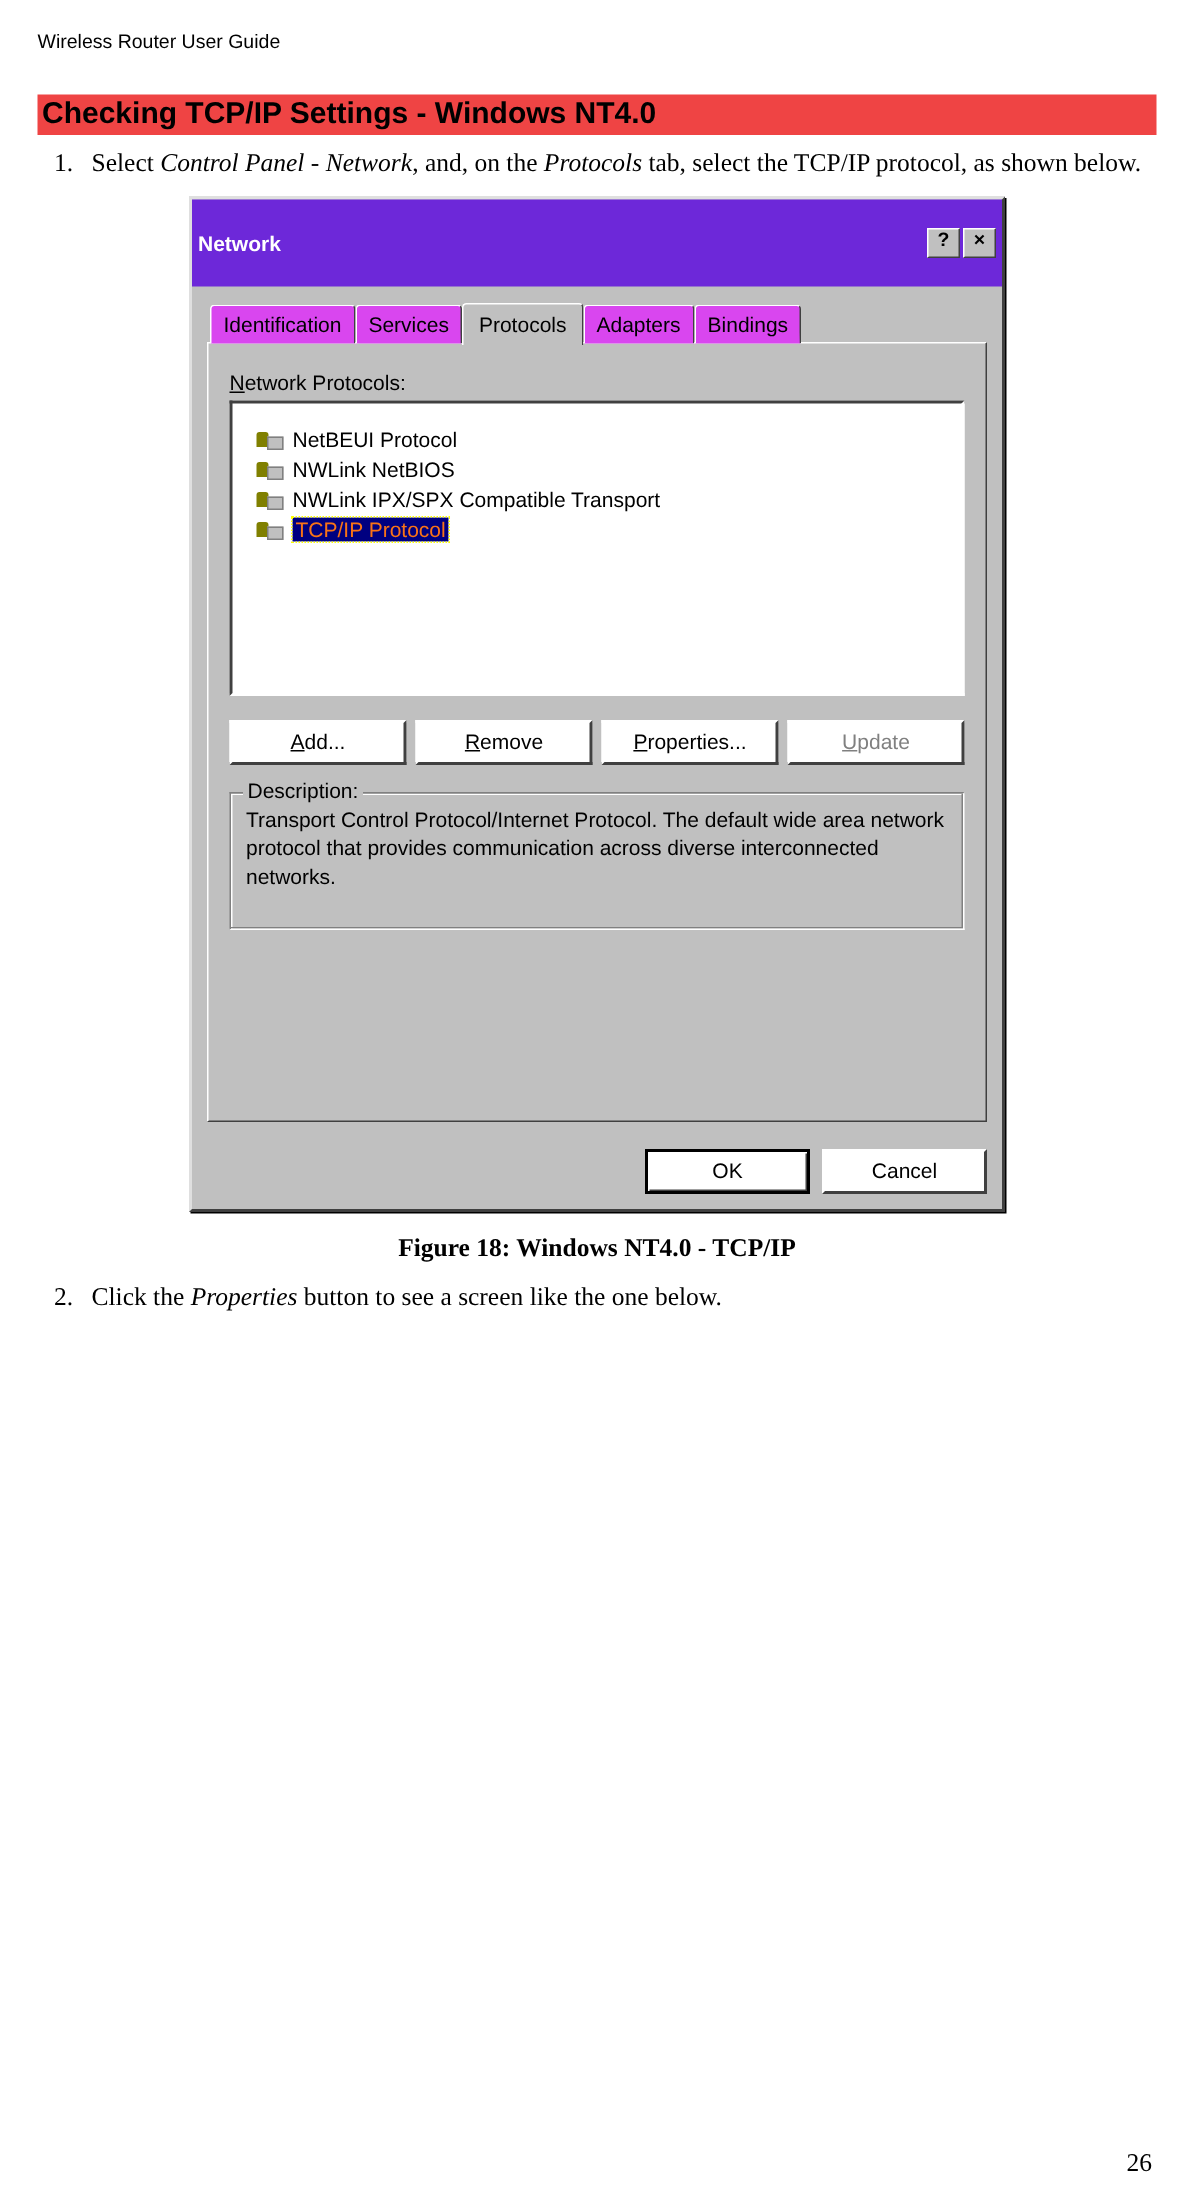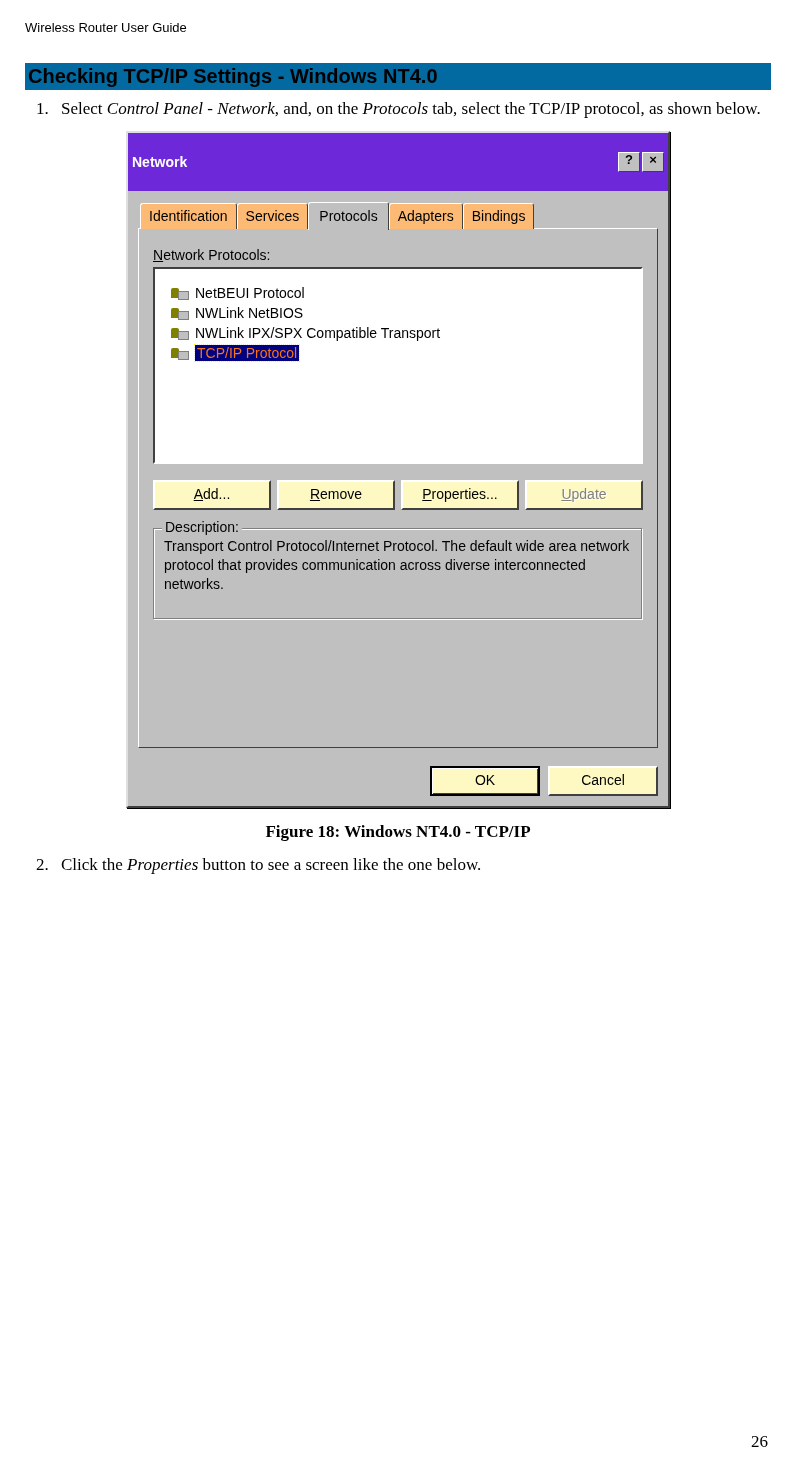--- a/index.html
+++ b/index.html
@@ -21,21 +21,21 @@
     position: relative;
   }
   .running-header {
     font-family: Arial, Helvetica, sans-serif;
     font-size: 13px;
   }
   .section-heading {
     font-family: Arial, Helvetica, sans-serif;
     font-size: 20px;
     font-weight: bold;
-    background: #0369a1;
+    background: #ef4444;
     padding: 2px 3px;
     margin-top: 28px;
     margin-bottom: 8px;
   }
   .body-text {
     font-size: 17px;
     line-height: 1.35;
   }
   ol.steps {
     margin: 4px 0 0 0;
@@ -90,21 +90,21 @@
     padding: 10px 10px 10px 10px;
   }
   .tab-row {
     display: flex;
     align-items: flex-end;
     position: relative;
     z-index: 2;
     margin-left: 2px;
   }
   .tab {
-    background: #fdba74;
+    background: #d946ef;
     border: 1px solid;
     border-color: #fff #404040 transparent #fff;
     border-bottom: none;
     border-top-left-radius: 3px;
     border-top-right-radius: 3px;
     padding: 4px 8px 5px 8px;
     font-size: 14px;
     margin-right: 0;
     position: relative;
   }
@@ -173,21 +173,21 @@
     border: 1px solid #808080;
   }
   .button-row {
     display: flex;
     gap: 6px;
     margin-top: 16px;
   }
   .win-btn {
     flex: 1;
     height: 30px;
-    background: #fef9c3;
+    background: #ffffff;
     border: 2px solid;
     border-color: #fff #404040 #404040 #fff;
     font-family: inherit;
     font-size: 14px;
     text-align: center;
     padding-top: 4px;
     box-sizing: border-box;
   }
   .win-btn .mn { text-decoration: underline; }
   .win-btn.disabled { color: #808080; text-shadow: 1px 1px 0 #fff; }

